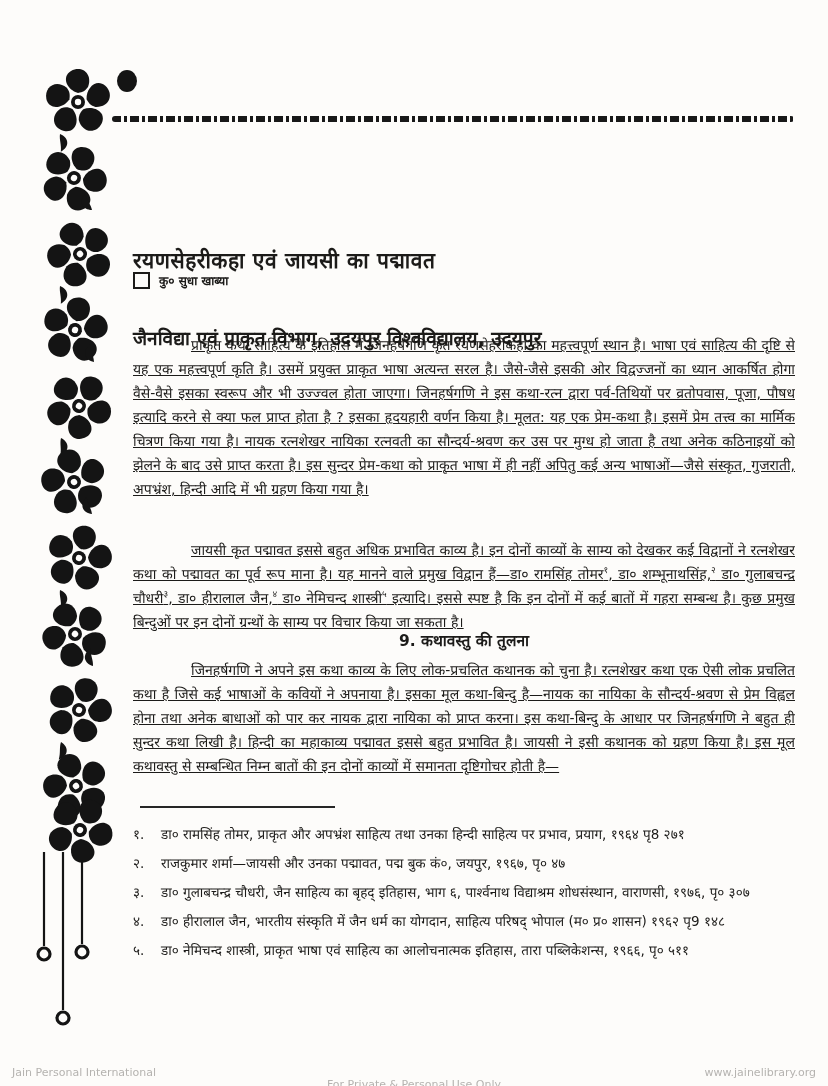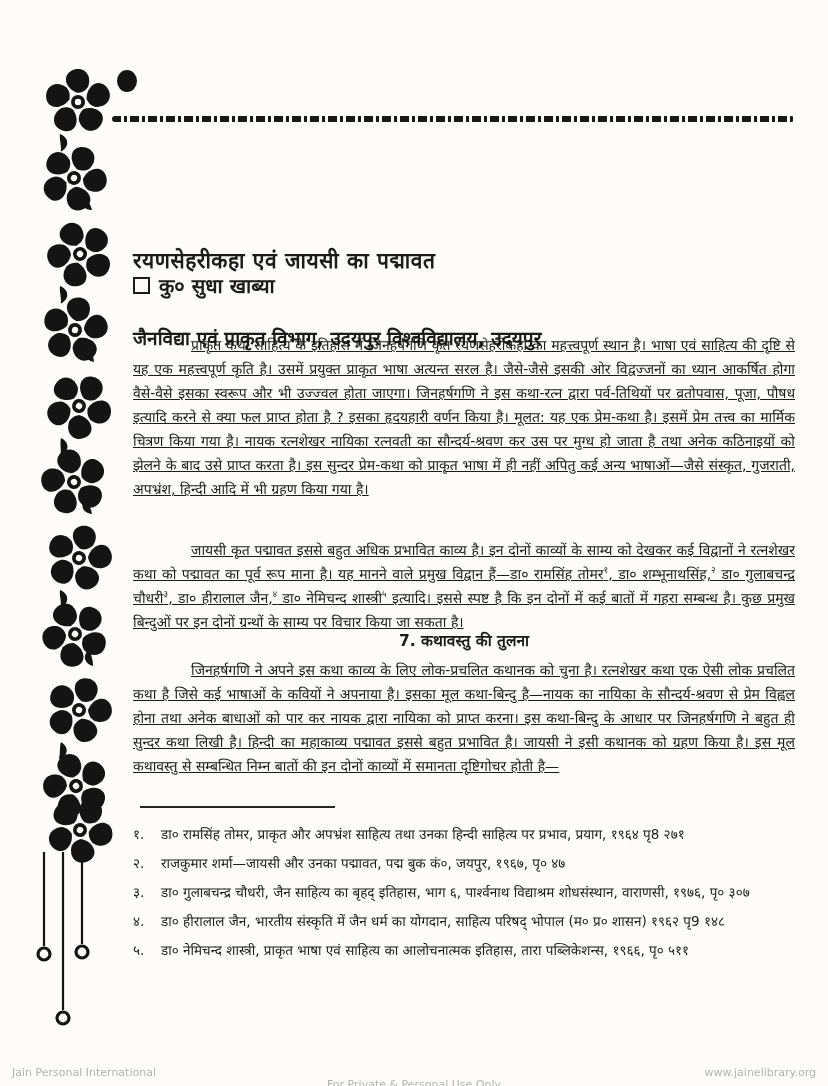--- a/index.html
+++ b/index.html
@@ -14,21 +14,21 @@
     position:absolute;left:112px;top:116px;width:682px;height:6px;
     background:repeating-linear-gradient(90deg,#181818 0 9px,transparent 9px 12px,#181818 12px 15px,transparent 15px 18px);
     border-radius:3px;
   }
   .border-svg{position:absolute;left:34px;top:60px;}
   
   .col{position:absolute;left:133px;width:662px;}
   .title{top:232px;font-size:21px;font-weight:bold;letter-spacing:.5px;transform:scaleY(1.05);}
   .byline{top:272px;display:flex;align-items:center;gap:9px;}
   .byline .sq{width:13px;height:13px;border:2.5px solid #1c1b19;display:inline-block;flex:0 0 auto;}
-  .byline .name{font-size:20px;font-weight:bold;}
+  .byline .name{font-size:12px;font-weight:bold;}
   .affil{top:301px;font-size:19px;font-weight:600;margin-top:24px;}
   p.body-para{
     margin:0;text-align:justify;font-size:14px;line-height:24px;text-indent:58px;
     overflow:hidden;
     text-decoration:underline;
   }
   .para1{top:333px;max-height:198px;}
   .para2{top:538px;max-height:124px;}
   .para2 sup{font-size:9px;line-height:0;}
   .sec-head{top:629px;text-align:center;font-size:15.5px;font-weight:bold;}
@@ -99,21 +99,21 @@
   <span class="sq"></span>
   <span class="name">कु० सुधा खाब्या</span>
 </div>
 
 <div class="col affil">जैनविद्या एवं प्राकृत विभाग, उदयपुर विश्वविद्यालय, उदयपुर</div>
 
 <p class="col body-para para1">प्राकृत कथा साहित्य के इतिहास में जिनहर्षगणि कृत रयणसेहरीकहा का महत्त्वपूर्ण स्थान है। भाषा एवं साहित्य की दृष्टि से यह एक महत्त्वपूर्ण कृति है। उसमें प्रयुक्त प्राकृत भाषा अत्यन्त सरल है। जैसे-जैसे इसकी ओर विद्वज्जनों का ध्यान आकर्षित होगा वैसे-वैसे इसका स्वरूप और भी उज्ज्वल होता जाएगा। जिनहर्षगणि ने इस कथा-रत्न द्वारा पर्व-तिथियों पर व्रतोपवास, पूजा, पौषध इत्यादि करने से क्या फल प्राप्त होता है ? इसका हृदयहारी वर्णन किया है। मूलत: यह एक प्रेम-कथा है। इसमें प्रेम तत्त्व का मार्मिक चित्रण किया गया है। नायक रत्नशेखर नायिका रत्नवती का सौन्दर्य-श्रवण कर उस पर मुग्ध हो जाता है तथा अनेक कठिनाइयों को झेलने के बाद उसे प्राप्त करता है। इस सुन्दर प्रेम-कथा को प्राकृत भाषा में ही नहीं अपितु कई अन्य भाषाओं—जैसे संस्कृत, गुजराती, अपभ्रंश, हिन्दी आदि में भी ग्रहण किया गया है।</p>
 
 <p class="col body-para para2">जायसी कृत पद्मावत इससे बहुत अधिक प्रभावित काव्य है। इन दोनों काव्यों के साम्य को देखकर कई विद्वानों ने रत्नशेखर कथा को पद्मावत का पूर्व रूप माना है। यह मानने वाले प्रमुख विद्वान हैं—डा० रामसिंह तोमर<sup>१</sup>, डा० शम्भूनाथसिंह,<sup>२</sup> डा० गुलाबचन्द्र चौधरी<sup>३</sup>, डा० हीरालाल जैन,<sup>४</sup> डा० नेमिचन्द शास्त्री<sup>५</sup> इत्यादि। इससे स्पष्ट है कि इन दोनों में कई बातों में गहरा सम्बन्ध है। कुछ प्रमुख बिन्दुओं पर इन दोनों ग्रन्थों के साम्य पर विचार किया जा सकता है।</p>
 
-<div class="col sec-head">7. कथावस्तु की तुलना</div>
+<div class="col sec-head">9. कथावस्तु की तुलना</div>
 
 <p class="col body-para para3">जिनहर्षगणि ने अपने इस कथा काव्य के लिए लोक-प्रचलित कथानक को चुना है। रत्नशेखर कथा एक ऐसी लोक प्रचलित कथा है जिसे कई भाषाओं के कवियों ने अपनाया है। इसका मूल कथा-बिन्दु है—नायक का नायिका के सौन्दर्य-श्रवण से प्रेम विह्वल होना तथा अनेक बाधाओं को पार कर नायक द्वारा नायिका को प्राप्त करना। इस कथा-बिन्दु के आधार पर जिनहर्षगणि ने बहुत ही सुन्दर कथा लिखी है। हिन्दी का महाकाव्य पद्मावत इससे बहुत प्रभावित है। जायसी ने इसी कथानक को ग्रहण किया है। इस मूल कथावस्तु से सम्बन्धित निम्न बातों की इन दोनों काव्यों में समानता दृष्टिगोचर होती है—</p>
 
 <div class="fn-rule"></div>
 
 <div class="col fns">
     <div class="fn">
       <span class="fn-num">१.</span>
       <span class="fn-text">डा० रामसिंह तोमर, प्राकृत और अपभ्रंश साहित्य तथा उनका हिन्दी साहित्य पर प्रभाव, प्रयाग, १९६४ पृ8 २७१</span>
     </div>

